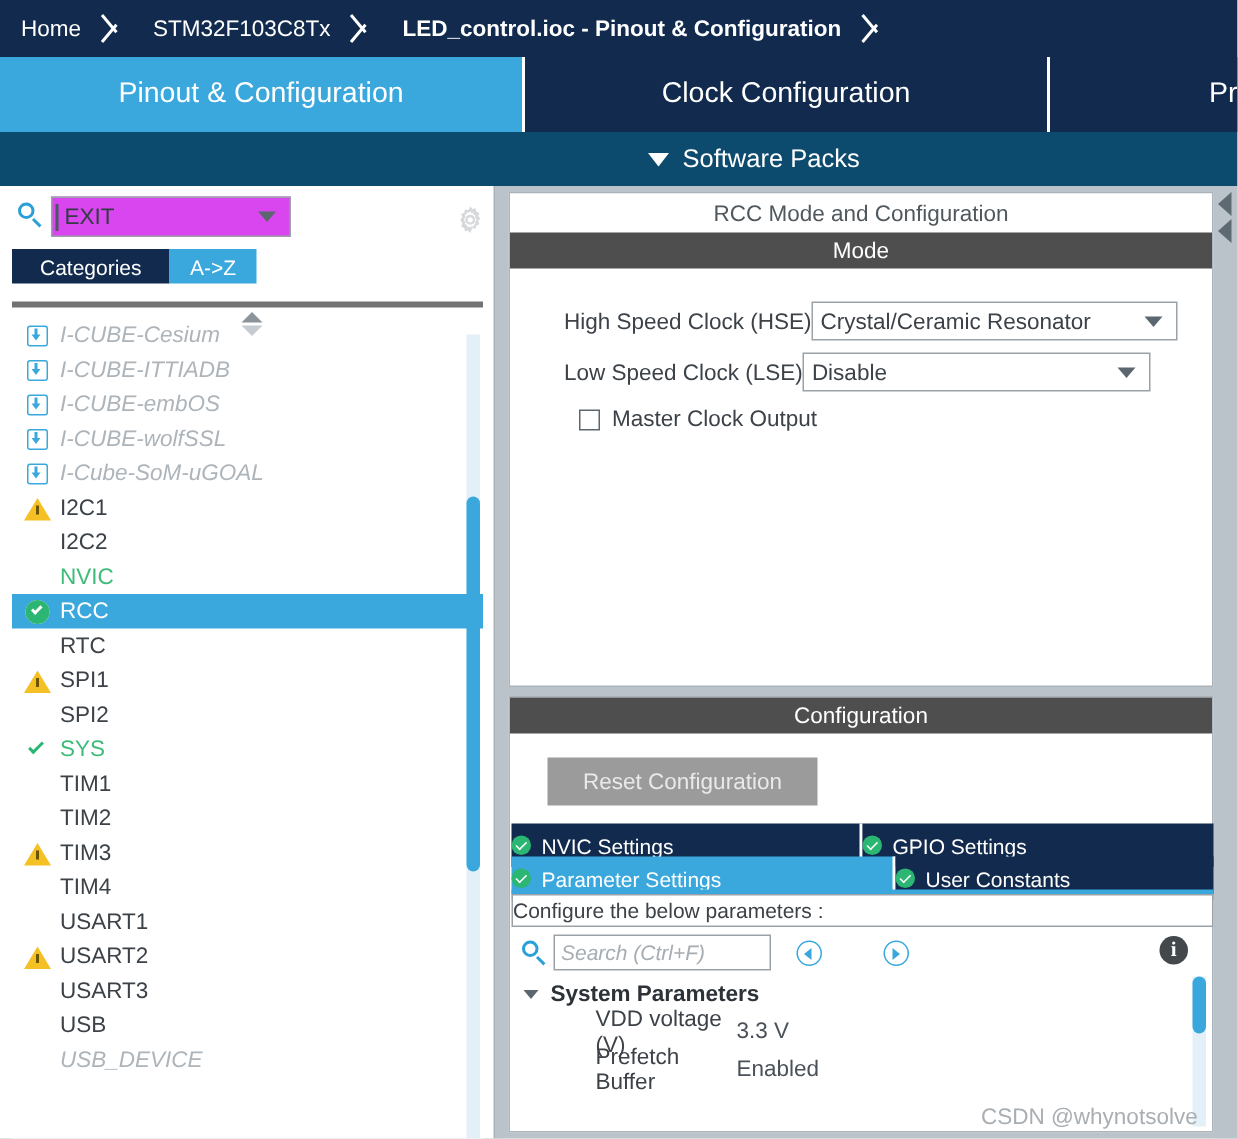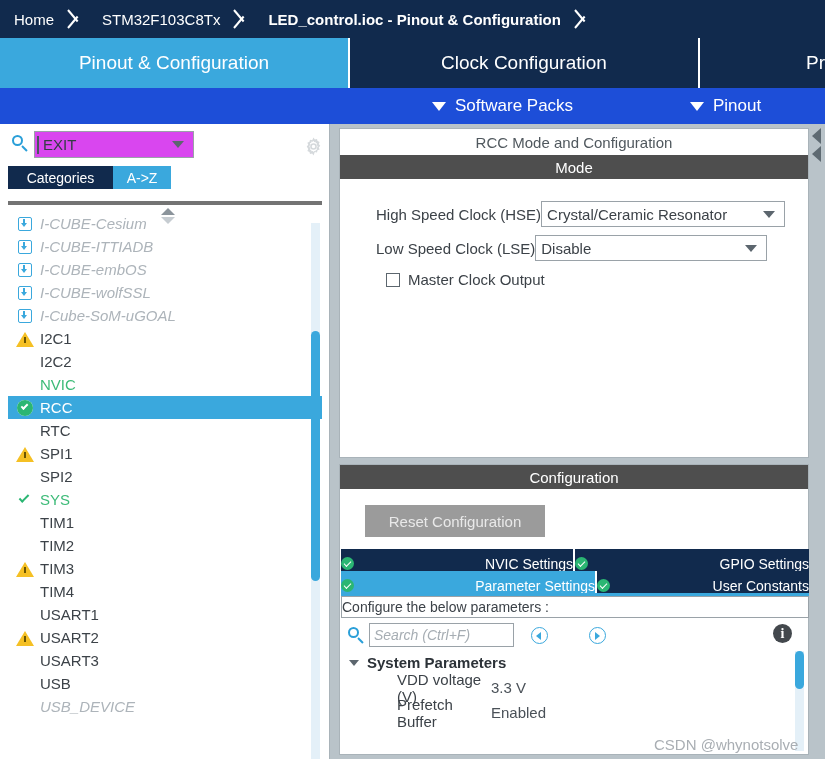--- a/index.html
+++ b/index.html
@@ -51,21 +51,21 @@
     border-right: 2px solid #ffffff;
   }
   .tab.selected { background: #3aa8dd; }
   .tab.t1 { width: 350px; }
   .tab.t2 { width: 350px; }
   .tab.t3 { width: 125px; justify-content: flex-end; padding-right: 0; border-right: none; }
 
   
   .subbar {
     position: absolute; left: 0; top: 88px; width: 825px; height: 36px;
-    background: #1d4ed8;
+    background: #0c4a6e;
   }
   .subitem {
     position: absolute; top: 0; height: 36px; display: flex; align-items: center;
     color: #ffffff; font-size: 17px; gap: 9px;
   }
   .subitem.sp { left: 432px; }
   .subitem.po { left: 690px; }
   .caret-dn {
     width: 0; height: 0; border-left: 7px solid transparent;
     border-right: 7px solid transparent; border-top: 9px solid #ffffff;
@@ -264,21 +264,21 @@
     position: absolute; left: 25px; top: 40px; width: 180px; height: 32px;
     background: #9b9b9b; color: #e9e9e9; font-size: 15px;
     display: flex; align-items: center; justify-content: center;
   }
 
   .cfgtabs {
     position: absolute; left: 1px; top: 84px; width: 468px;
   }
   .cfgtabrow { display: flex; width: 468px; height: 21px; }
   .cfgtab {
-    display: flex; align-items: center; justify-content: space-between; gap: 7px;
+    display: flex; align-items: center; justify-content: flex-start; gap: 7px;
     background: #112a4d; color: #ffffff; font-size: 14px; height: 29px;
     border-right: 2px solid #ffffff;
   }
   .cfgtab:last-child { border-right: none; }
   .cfgtab.active { background: #3aa8dd; }
   .cfgtabrow.r1 .cfgtab { width: 234px; }
   .cfgtabrow.r2 .t-param { width: 256px; }
   .cfgtabrow.r2 .t-uc { width: 212px; }
   .cfgtabrow.r2 { margin-top: 1px; }
   .mini-chk {
@@ -409,24 +409,20 @@
     <div class="tab t3">
       <span>Pr</span>
     </div>
   </div>
 
   <div class="subbar">
     <div class="subitem sp">
       <span class="caret-dn"></span>
       <span>Software Packs</span>
     </div>
-    <div class="subitem po">
-      <span class="caret-dn"></span>
-      <span>Pinout</span>
-    </div>
   </div>
 
   <div class="body">
 
     <div class="leftpanel">
 
       <div class="searchrow">
         <div class="mag">
           <div class="circ"></div>
             <div class="hdl"></div>

